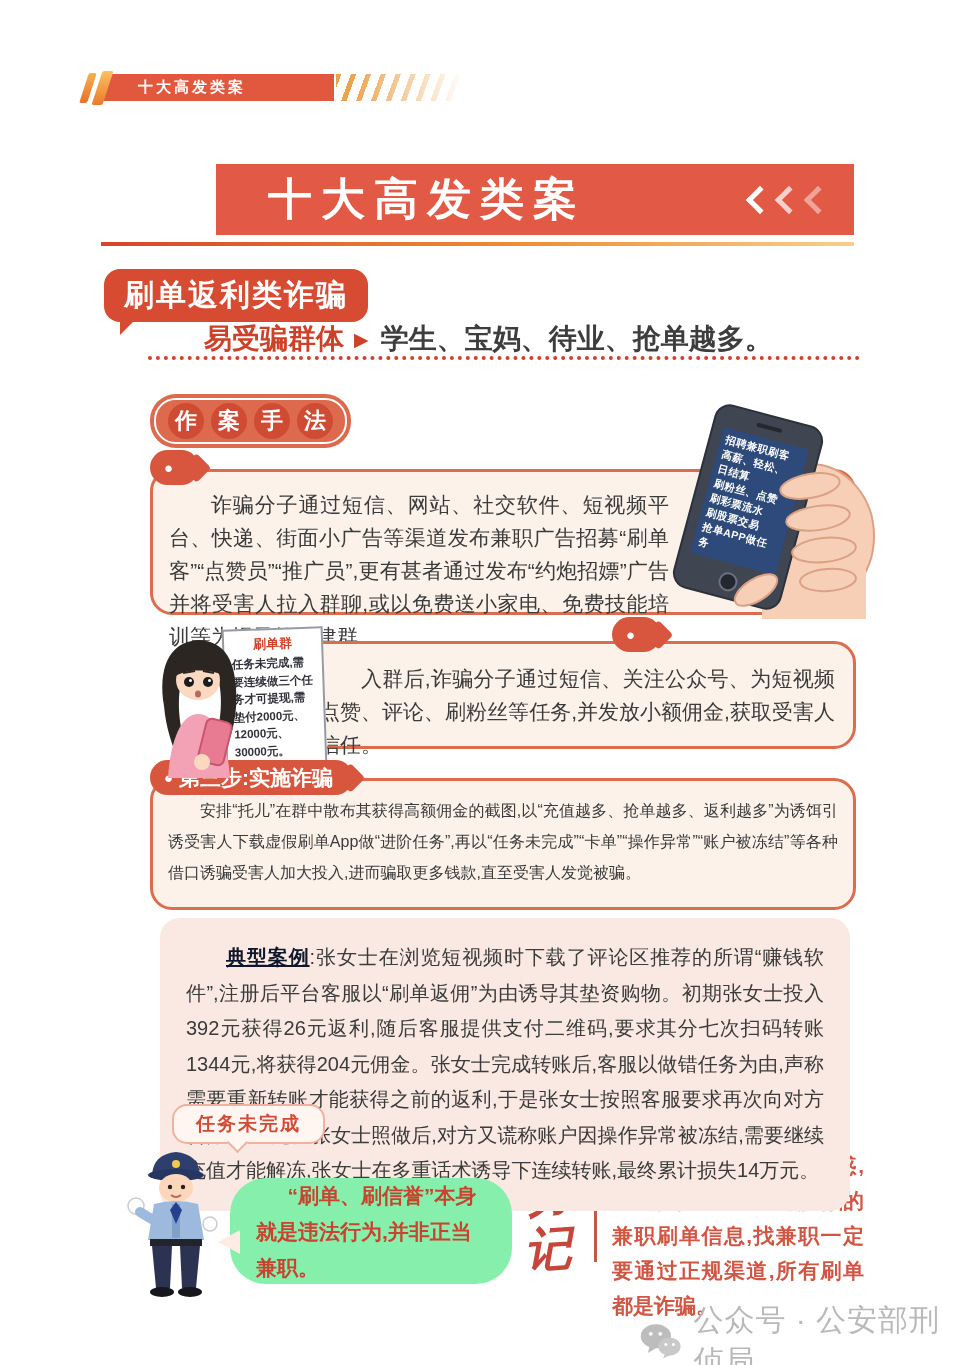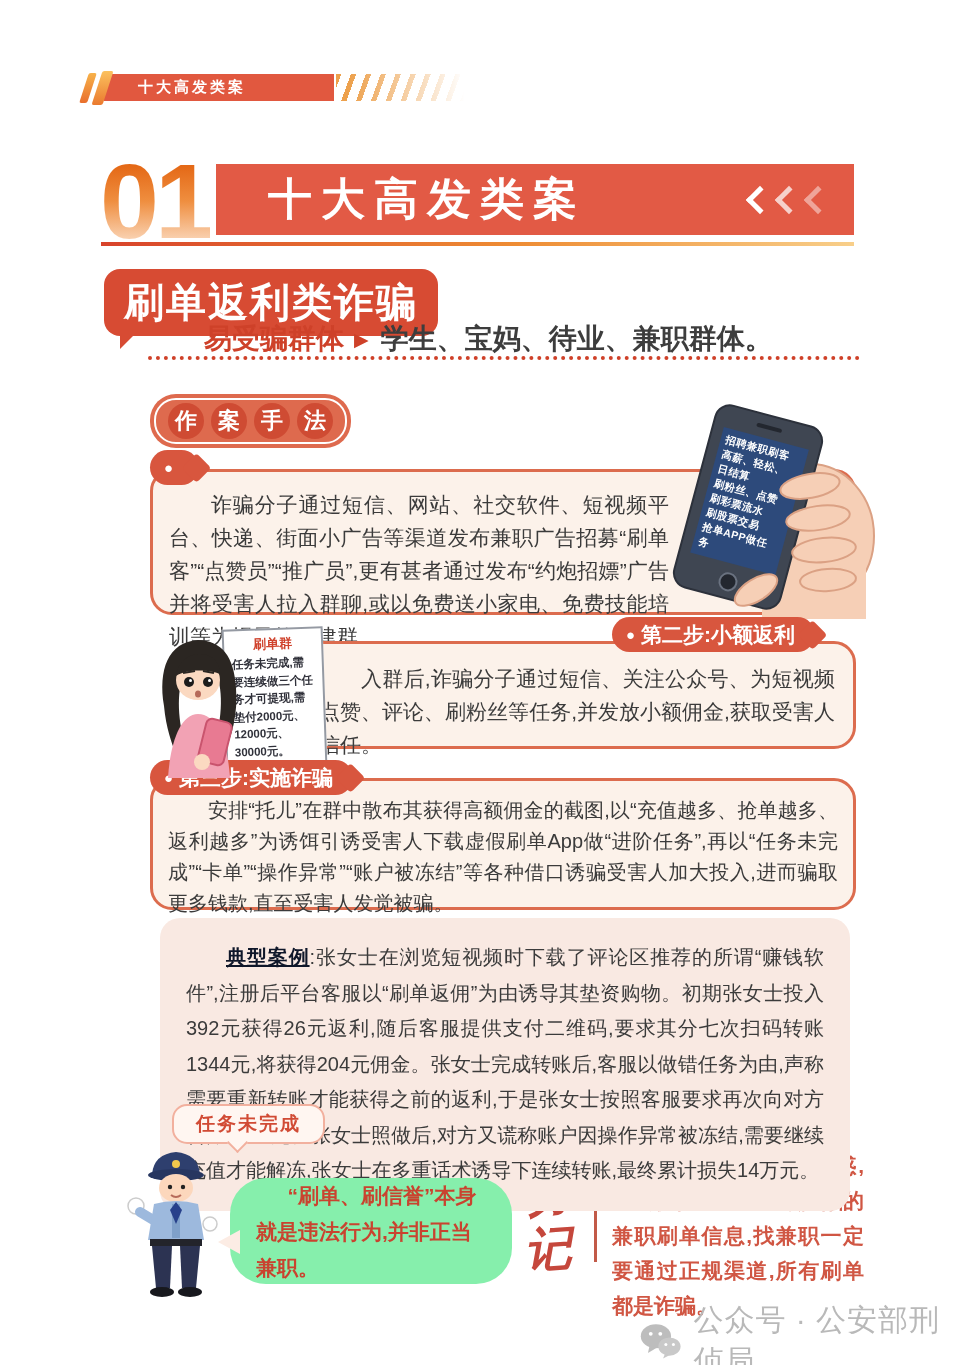--- a/index.html
+++ b/index.html
@@ -24,21 +24,21 @@
     display:flex;align-items:center;}
   .title-banner .txt{color:#fff;font-size:44px;font-weight:800;letter-spacing:9px;padding-left:52px;}
   .chevrons{position:absolute;right:26px;top:50%;transform:translateY(-50%);display:flex;gap:9px;}
   .chev{width:15px;height:15px;border-left:5px solid #fff;border-bottom:5px solid #fff;transform:rotate(45deg);}
   .chev.c2{opacity:.72}.chev.c3{opacity:.45}
   .title-underline{position:absolute;left:101px;top:242px;width:753px;height:4px;
     background:linear-gradient(to right,#d8432b,#ee8c33 55%,#f8cf8a);}
 
   
   .fraud-badge{position:absolute;left:104px;top:269px;background:#d74b33;color:#fff;border-radius:16px;
-    font-size:40px;font-weight:800;letter-spacing:2px;padding:6px 20px;}
+    font-size:30px;font-weight:800;letter-spacing:2px;padding:6px 20px;}
   .fraud-badge::after{content:"";position:absolute;left:16px;bottom:-13px;width:0;height:0;
     border:9px solid transparent;border-top-color:#d74b33;border-left-color:#d74b33;}
 
   .victims{position:absolute;left:156px;top:320px;display:flex;align-items:center;font-weight:800;font-size:28px;}
   .victims .lab{color:#ce4129;margin-left:48px;}
   .victims .arr{color:#ce4129;font-size:19px;margin:0 12px 0 10px;}
   .victims .val{color:#3d3d3d;}
   .victims-dots{position:absolute;left:148px;top:356px;width:712px;border-top:4px dotted #cf4129;}
 
   
@@ -60,21 +60,21 @@
   .box1{left:150px;top:469px;width:700px;height:140px;}
   .box1 p{padding:16px 16px 0 16px;}
   .phone-spacer{float:right;width:168px;height:100px;}
 
   .badge2{left:612px;top:617px;}
   .box2{left:298px;top:641px;width:552px;height:102px;}
   .box2 p{padding:18px 18px 0 18px;}
 
   .badge3{left:150px;top:760px;}
   .box3{left:150px;top:778px;width:700px;height:126px;}
-  .box3 p{padding:14px 15px 0 15px;font-size:20px;line-height:31px;}
+  .box3 p{padding:14px 15px 0 15px;font-size:16px;line-height:31px;}
 
   
   .phone-wrap{position:absolute;left:652px;top:408px;width:230px;height:212px;z-index:2;}
   .phone-wrap svg{position:absolute;left:0;top:0;}
   .phone-body{position:absolute;left:40px;top:4px;width:108px;height:186px;background:#3f4652;border:2px solid #2c313b;
     border-radius:16px;transform:rotate(15deg);z-index:2;}
   .phone-speaker{position:absolute;left:50%;top:9px;transform:translateX(-50%);width:26px;height:4px;border-radius:2px;background:#23272f;}
   .phone-screen{position:absolute;left:10px;right:10px;top:22px;height:130px;background:#2d4a7b;padding:4px 5px;box-sizing:border-box;}
   .phone-screen span{display:block;color:#fff;font-size:10.5px;line-height:15px;font-weight:700;letter-spacing:.5px;}
   .phone-home{position:absolute;left:50%;bottom:6px;transform:translateX(-50%);width:15px;height:15px;border-radius:50%;
@@ -121,36 +121,35 @@
 
 <div class="page">
 
   <div class="ribbon">
     <div class="bar1"></div>
     <div class="bar2"></div>
     <div class="ribbon-red">十大高发类案</div>
     <div class="ribbon-stripes"></div>
   </div>
 
-  <div class="big-num">01</div>
   <div class="title-banner">
     <span class="txt">十大高发类案</span>
     <span class="chevrons">
       <span class="chev c1"></span>
       <span class="chev c2"></span>
       <span class="chev c3"></span>
     </span>
   </div>
   <div class="title-underline"></div>
 
   <div class="fraud-badge">刷单返利类诈骗</div>
   <div class="victims">
     <span class="lab">易受骗群体</span>
     <span class="arr">▶</span>
-    <span class="val">学生、宝妈、待业、兼职群体。</span>
+    <span class="val">学生、宝妈、待业、抢单越多。</span>
   </div>
   <div class="victims-dots"></div>
 
   <div class="method-pill">
     <div class="method-inner">
       <span class="method-circle">作</span>
       <span class="method-circle">案</span>
       <span class="method-circle">手</span>
       <span class="method-circle">法</span>
     </div>
@@ -188,21 +187,20 @@
         <ellipse cx="166" cy="110" rx="32" ry="12" transform="rotate(-8 166 110)"></ellipse>
         <ellipse cx="172" cy="142" rx="32" ry="12" transform="rotate(-6 172 142)"></ellipse>
         <ellipse cx="176" cy="172" rx="28" ry="11" transform="rotate(-4 176 172)"></ellipse>
         <ellipse cx="104" cy="182" rx="24" ry="11" transform="rotate(-32 104 182)"></ellipse>
       </g>
     </svg>
   </div>
 
   <div class="step-badge badge2">
     <span class="dot">●</span>
-    <span>第二步:小额返利</span>
   </div>
   <div class="step-box box2">
     <p>入群后,诈骗分子通过短信、关注公众号、为短视频点赞、评论、刷粉丝等任务,并发放小额佣金,获取受害人信任。</p>
   </div>
 
   <div class="woman">
     <svg width="104" height="146" viewBox="0 0 104 146">
       <path d="M52 4 C22 6 12 34 18 70 C20 92 26 108 30 118 L40 112 C32 86 30 56 38 38 L70 36 C78 56 76 88 66 114 L78 118 C86 100 92 78 90 52 C88 20 76 5 52 4 Z" fill="#2b2622"></path>
       <ellipse cx="52" cy="44" rx="22" ry="20" fill="#fbd9c1"></ellipse>
       <path d="M30 40 C32 24 44 18 54 18 C66 18 74 26 74 38 C64 34 42 32 30 40 Z" fill="#2b2622"></path>

